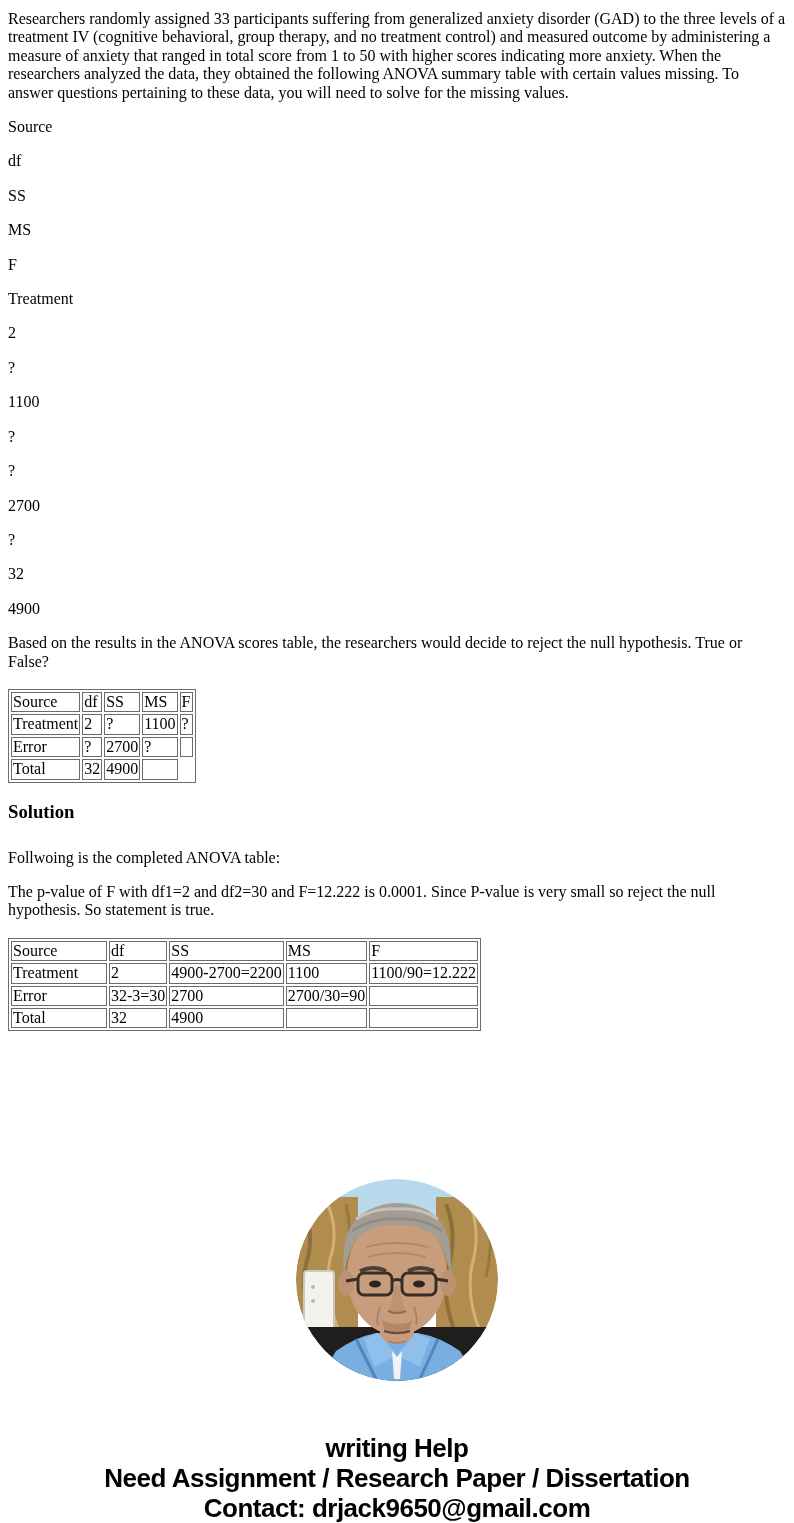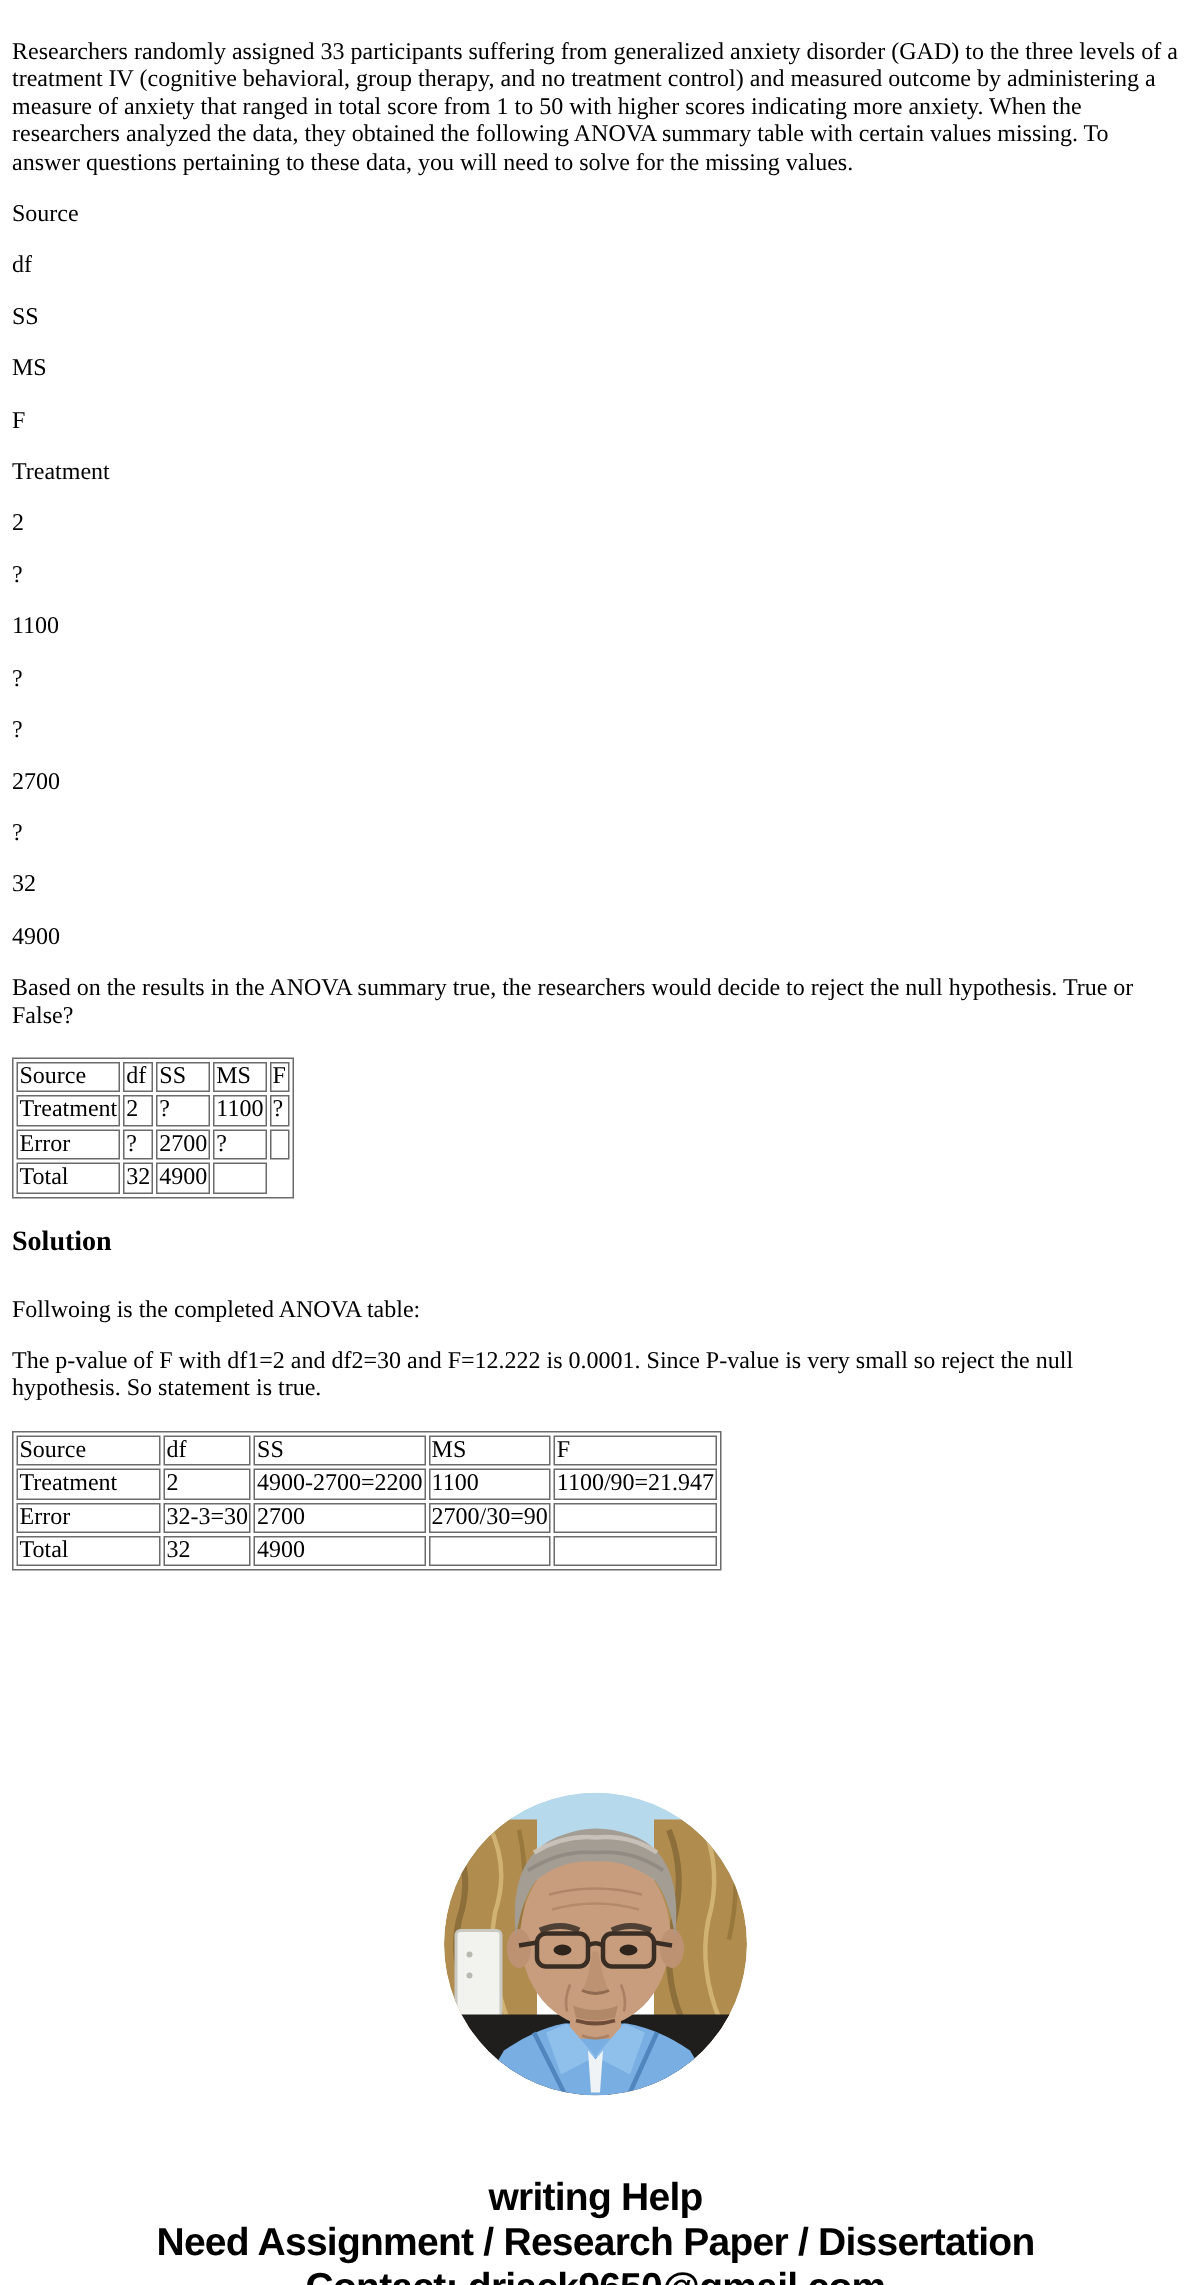--- a/index.html
+++ b/index.html
@@ -15,21 +15,21 @@
     color: #000000;
     line-height: 18.4px;
   }
   .doc {
     padding: 2px 8px 0 8px;
   }
   p {
     margin: 16px 0;
   }
   p.first {
-    margin-top: 24px;
+    margin-top: 8px;
   }
   h3.solution {
     font-family: "Liberation Serif", serif;
     font-size: 18.7px;
     line-height: 21px;
     font-weight: 700;
     margin: 8px 0 27px 0;
   }
   table.anova {
     border-collapse: separate;
@@ -89,21 +89,21 @@
   <p>2</p>
   <p>?</p>
   <p>1100</p>
   <p>?</p>
   <p>?</p>
   <p>2700</p>
   <p>?</p>
   <p>32</p>
   <p>4900</p>
 
-  <p>Based on the results in the ANOVA summary true, the researchers would decide to reject the null hypothesis. True or False?</p>
+  <p>Based on the results in the ANOVA scores table, the researchers would decide to reject the null hypothesis. True or False?</p>
 
   <table class="anova t1">
     <tbody>
       <tr>
         <td>Source</td>
         <td>df</td>
         <td>SS</td>
         <td>MS</td>
         <td>F</td>
       </tr>
@@ -143,21 +143,21 @@
         <td>df</td>
         <td>SS</td>
         <td>MS</td>
         <td>F</td>
       </tr>
       <tr>
         <td>Treatment</td>
         <td>2</td>
         <td>4900-2700=2200</td>
         <td>1100</td>
-        <td>1100/90=21.947</td>
+        <td>1100/90=12.222</td>
       </tr>
       <tr>
         <td>Error</td>
         <td>32-3=30</td>
         <td>2700</td>
         <td>2700/30=90</td>
         <td></td>
       </tr>
       <tr>
         <td>Total</td>

